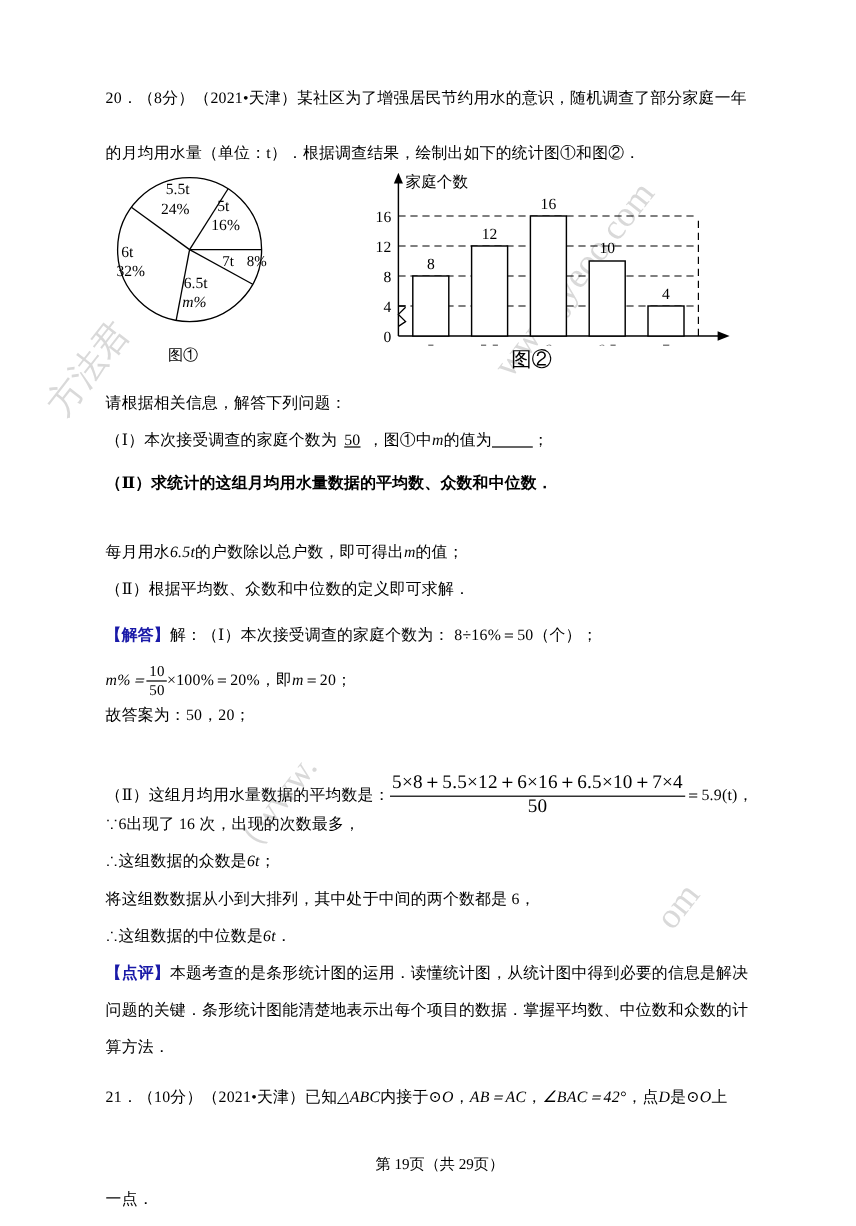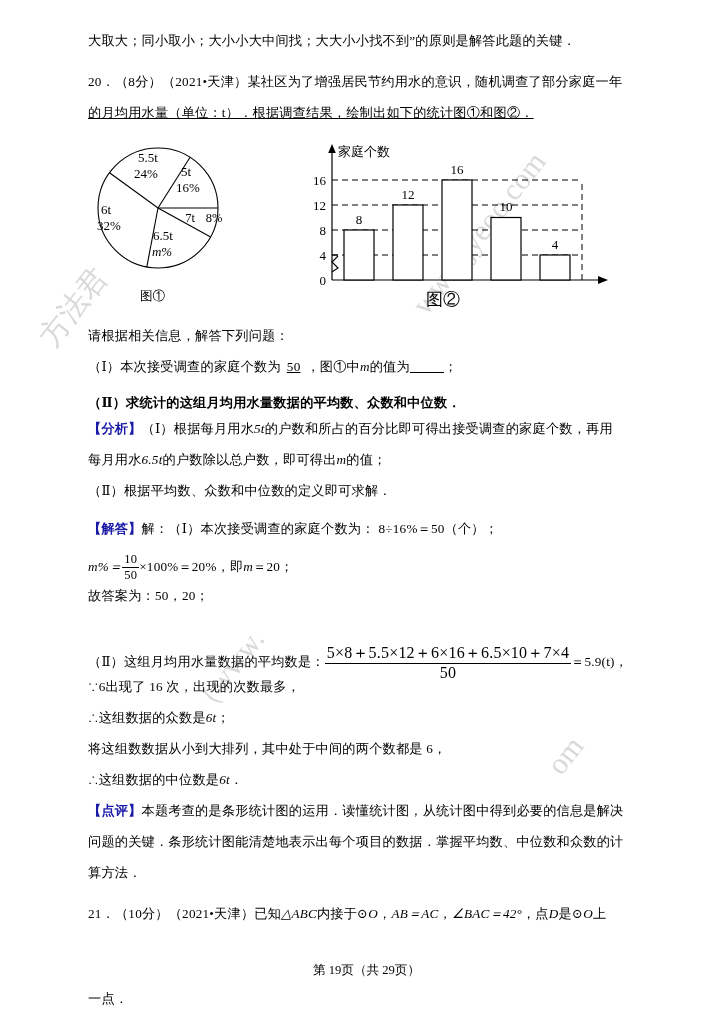--- a/index.html
+++ b/index.html
@@ -122,24 +122,23 @@
 
 <div id="watermark-layer">
   <div class="wm wm-a">www.jyeoo.com</div>
   <div class="wm wm-b">（www.</div>
   <div class="wm wm-c">om</div>
   <div class="wm wm-d">方法君</div>
 </div>
 
 <div id="page">
 
-  <div class="line" style="left:88px; top:32px;">大取大；同小取小；大小小大中间找；大大小小找不到”的原则是解答此题的关键．</div>
 
   <div class="line" style="left:88px; top:73px;">20．（8分）（2021•天津）某社区为了增强居民节约用水的意识，随机调查了部分家庭一年</div>
-  <div class="line" style="left:88px; top:104px;text-decoration:underline;">
+  <div class="line" style="left:88px; top:119px;">
     <span>的月均用水量（单位：t）．根据调查结果，绘制出如下的统计图①和图②．</span>
   </div>
 
   <div id="pie-figure">
     <svg width="200" height="150" viewBox="0 0 200 150">
 
       <circle cx="70" cy="70" r="60" fill="#ffffff" stroke="#000000" stroke-width="1.1"></circle>
 
       <line x1="70" y1="70" x2="130" y2="70" stroke="#000" stroke-width="1.1"></line>
 
@@ -223,23 +222,20 @@
   </div>
 
   <div class="line" style="left:88px; top:327px;">请根据相关信息，解答下列问题：</div>
 
   <div class="line" style="left:88px; top:358px;">
     <span>（Ⅰ）本次接受调查的家庭个数为</span><span class="uline num" style="padding:0 6px;">50</span><span>，图①中</span><span class="ital">m</span><span>的值为</span><span class="blank-u"></span><span>；</span>
   </div>
 
   <div class="line" style="left:88px; top:394px;font-weight:bold;">（Ⅱ）求统计的这组月均用水量数据的平均数、众数和中位数．</div>
 
-  <div class="line" style="left:88px; top:420px;">
-    <span class="blue">【分析】</span><span>（Ⅰ）根据每月用水</span><span class="ital">5t</span><span>的户数和所占的百分比即可得出接受调查的家庭个数，再用</span>
-  </div>
   <div class="line" style="left:88px; top:451px;">
     <span>每月用水</span><span class="ital">6.5t</span><span>的户数除以总户数，即可得出</span><span class="ital">m</span><span>的值；</span>
   </div>
   <div class="line" style="left:88px; top:482px;">（Ⅱ）根据平均数、众数和中位数的定义即可求解．</div>
 
   <div class="line" style="left:88px; top:520px;">
     <span class="blue">【解答】</span><span>解：（Ⅰ）本次接受调查的家庭个数为：</span><span class="num" style="padding-left:4px;margin-top:40px;">8÷16%＝50（个）；</span>
   </div>
 
   <div class="line" style="left:88px; top:553px; line-height:14px;">

